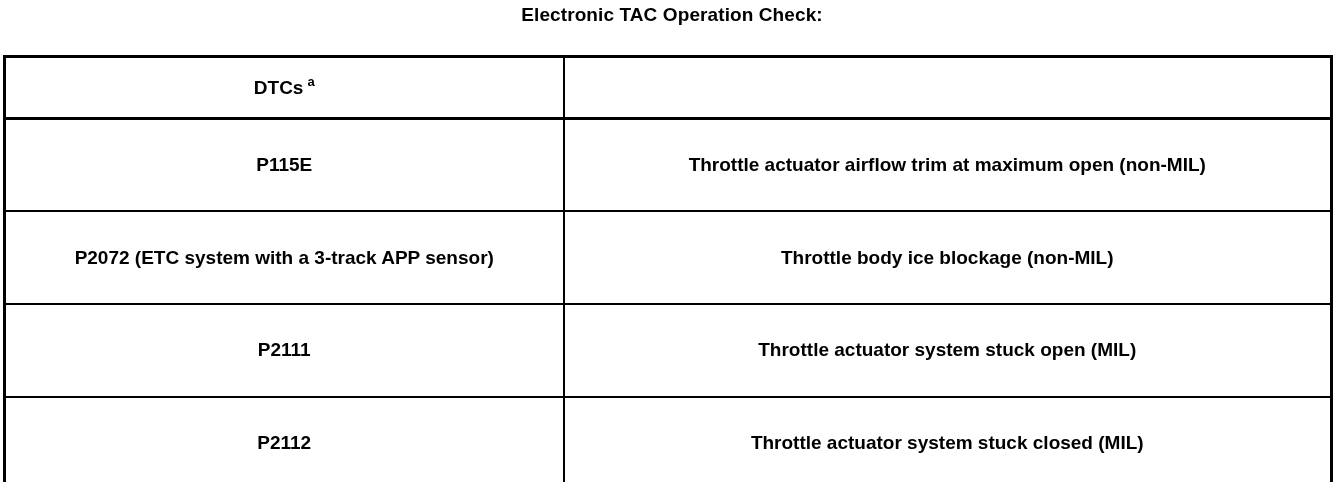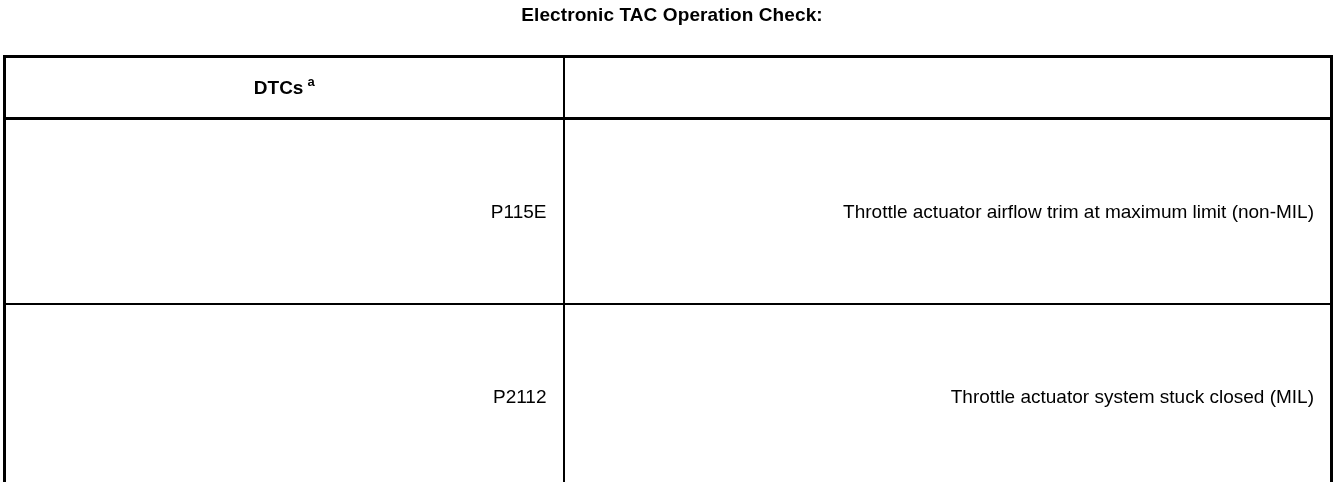--- a/index.html
+++ b/index.html
@@ -47,22 +47,22 @@
 
   .dtc-table th,
   .dtc-table td {
     border-left: 2px solid #000000;
     border-right: 2px solid #000000;
     border-top: 2px solid #000000;
     border-bottom: 2px solid #000000;
     padding: 0 16px;
     vertical-align: middle;
     font-size: 19px;
-    font-weight: normal;
-    text-align: right;
+    font-weight: bold;
+    text-align: center;
     line-height: 1.15;
     white-space: nowrap;
     overflow: hidden;
     background: #ffffff;
     box-sizing: border-box;
   }
   .dtc-table thead th {
     height: 62px;
     font-weight: bold;
     text-align: center;
@@ -99,21 +99,29 @@
     </colgroup>
     <thead>
       <tr>
         <th><span>DTCs</span><span class="sup-marker">a</span></th>
         <th class="blank-head"></th>
       </tr>
     </thead>
     <tbody>
       <tr>
         <td>P115E</td>
-        <td>Throttle actuator airflow trim at maximum limit (non-MIL)</td>
+        <td>Throttle actuator airflow trim at maximum open (non-MIL)</td>
+      </tr>
+      <tr>
+        <td>P2072 (ETC system with a 3-track APP sensor)</td>
+        <td>Throttle body ice blockage (non-MIL)</td>
+      </tr>
+      <tr>
+        <td>P2111</td>
+        <td>Throttle actuator system stuck open (MIL)</td>
       </tr>
       <tr>
         <td>P2112</td>
         <td>Throttle actuator system stuck closed (MIL)</td>
       </tr>
     </tbody>
   </table>
 
 </div>
 

